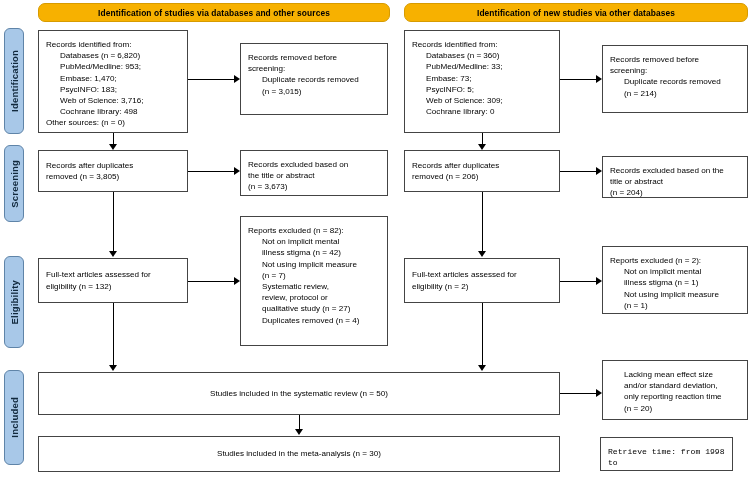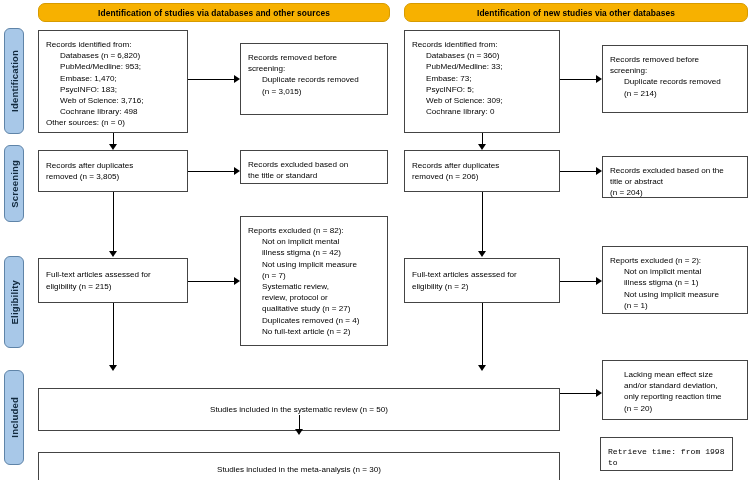--- a/index.html
+++ b/index.html
@@ -51,21 +51,21 @@
     border:1px solid #444444;
     box-sizing:border-box;
     font-size:8.1px;
     line-height:11.2px;
     color:#000000;
     padding:8px 7px;
     overflow:hidden;
   }
   .box.center{
     display:flex;align-items:center;justify-content:center;
-    text-align:center;padding:4px 8px;margin-top:16px;
+    text-align:center;padding:4px 8px;
   }
   .box.vcenter{
     display:flex;align-items:center;justify-content:flex-start;
   }
   .box .lines{width:100%;}
   .ln{white-space:pre-wrap;}
   .ind{padding-left:14px;}
   .ital{}
 
   
@@ -128,47 +128,46 @@
       </div>
   </div>
 
   <div class="box vcenter" style="left:38px;top:150px;width:150px;height:42px;">
     <div class="lines">
         <div class="ln">Records after duplicates</div>
         <div class="ln">removed (n = 3,805)</div>
       </div>
   </div>
 
-  <div class="box" style="left:240px;top:150px;width:148px;height:34px;">
+  <div class="box" style="left:240px;top:150px;width:148px;height:46px;">
     <div class="lines">
         <div class="ln">Records excluded based on</div>
-        <div class="ln">the title or standard</div>
+        <div class="ln">the title or abstract</div>
         <div class="ln">(n = 3,673)</div>
       </div>
   </div>
 
   <div class="box vcenter" style="left:38px;top:258px;width:150px;height:45px;">
     <div class="lines">
         <div class="ln">Full-text articles assessed for</div>
-        <div class="ln">eligibility (n = 215)</div>
+        <div class="ln">eligibility (n = 132)</div>
       </div>
   </div>
 
   <div class="box" style="left:240px;top:216px;width:148px;height:130px;">
     <div class="lines">
         <div class="ln">Reports excluded (n = 82):</div>
         <div class="ln ind">Not on implicit mental</div>
         <div class="ln ind">illness stigma (n = 42)</div>
         <div class="ln ind">Not using implicit measure</div>
         <div class="ln ind">(n = 7)</div>
         <div class="ln ind">Systematic review,</div>
         <div class="ln ind">review, protocol or</div>
         <div class="ln ind">qualitative study (n = 27)</div>
         <div class="ln ind">Duplicates removed (n = 4)</div>
-        <div class="ln ind">No full-text article (n = 2)</div>
       </div>
   </div>
 
   <div class="box" style="left:404px;top:30px;width:156px;height:103px;">
     <div class="lines">
         <div class="ln">Records identified from:</div>
         <div class="ln ind">Databases (n = 360)</div>
         <div class="ln ind">PubMed/Medline: 33;</div>
         <div class="ln ind">Embase: 73;</div>
         <div class="ln ind">PsycINFO: 5;</div>

